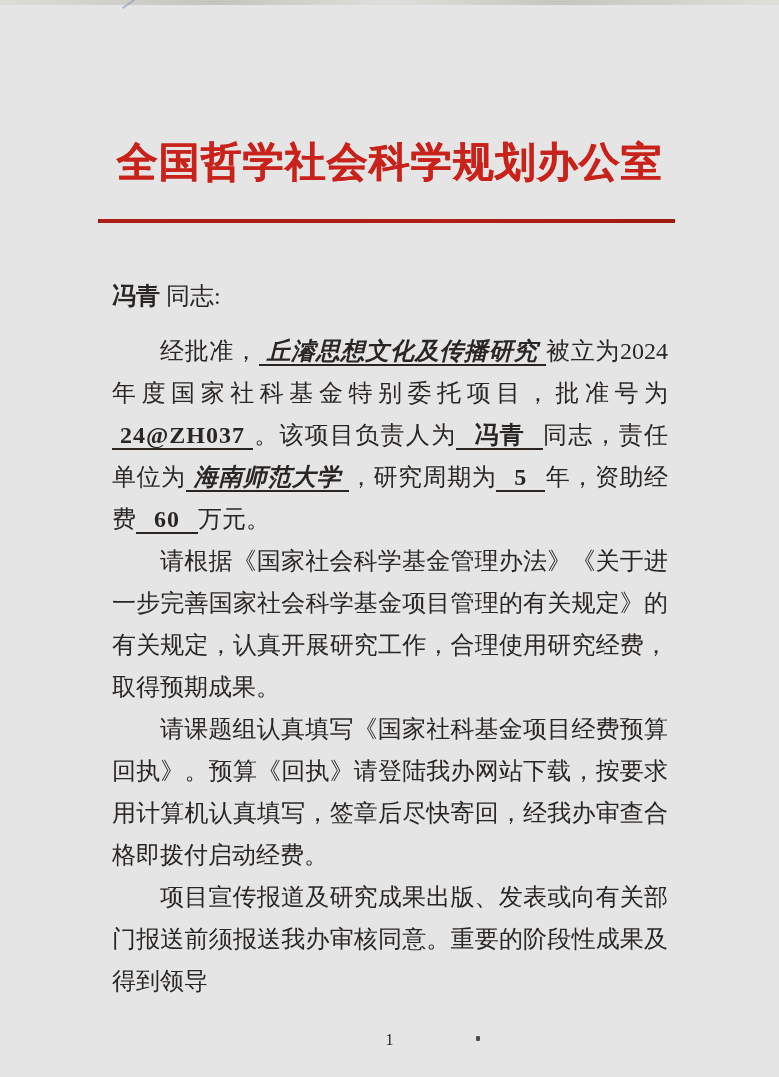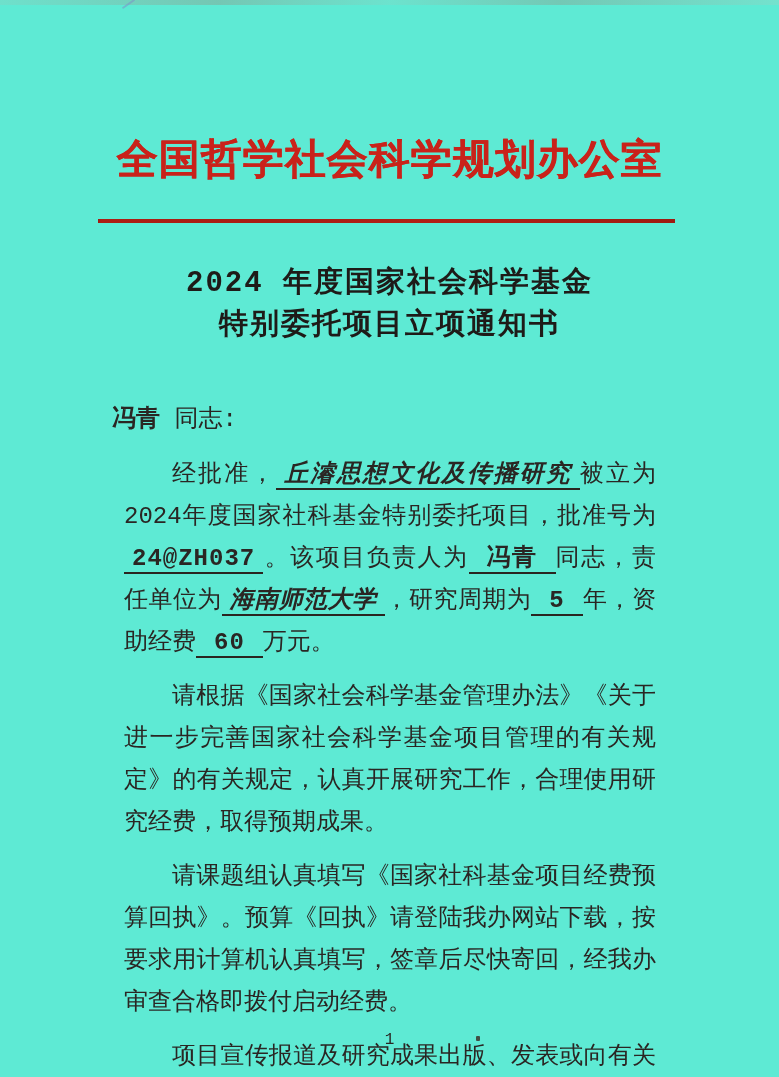--- a/index.html
+++ b/index.html
@@ -5,23 +5,23 @@
   html, body {
     margin: 0;
     padding: 0;
     background: #ffffff;
   }
   .page {
     position: relative;
     width: 779px;
     height: 1077px;
     margin: 0 auto;
-    background: #5eead4;
+    background: #e5e5e5;
     overflow: hidden;
-    font-family: Liberation Mono, monospace;
+    font-family: Liberation Serif, serif;
     color: #2a2623;
   }
   
   .scan-edge-top {
     position: absolute;
     top: 0; left: 0; right: 0;
     height: 5px;
     background: linear-gradient(to right,
       rgba(185,180,165,0.18),
       rgba(150,145,130,0.40) 28%,
@@ -80,21 +80,21 @@
     line-height: 42px;
     text-align: justify;
   }
   .salutation {
     margin: 0 0 13px 0;
   }
   .salutation .recipient-name {
     font-weight: 700;
   }
   .body-para {
-    margin: 12px;
+    margin: 0;
     text-indent: 2em;
   }
   .fill {
     font-weight: 700;
     white-space: nowrap;
     padding: 0 8px;
     border-bottom: 2px solid #2a2520;
     font-style: italic;
   }
   .fill-wide {
@@ -119,24 +119,20 @@
 
 <div class="page">
 
   <div class="scan-edge-top"></div>
   <div class="corner-mark-blue"></div>
 
   <h1 class="org-header">全国哲学社会科学规划办公室</h1>
 
   <div class="red-rule"></div>
 
-  <div class="doc-title">
-    <div>2024 年度国家社会科学基金</div>
-    <div>特别委托项目立项通知书</div>
-  </div>
 
   <div class="letter-body">
     <p class="salutation"><span class="recipient-name">冯青</span><span> 同志:</span></p>
 
     <div id="paragraphs">
         <p class="body-para"><span>经批准，</span><span class="fill">丘濬思想文化及传播研究</span><span>被立为2024年度国家社科基金特别委托项目，批准号为</span><span class="fill fill-latin">24@ZH037</span><span>。该项目负责人为</span><span class="fill fill-wide">冯青</span><span>同志，责任单位为</span><span class="fill">海南师范大学</span><span>，研究周期为</span><span class="fill fill-wide fill-latin">5</span><span>年，资助经费</span><span class="fill fill-wide fill-latin">60</span><span>万元。</span></p>
         <p class="body-para"><span>请根据《国家社会科学基金管理办法》《关于进一步完善国家社会科学基金项目管理的有关规定》的有关规定，认真开展研究工作，合理使用研究经费，取得预期成果。</span></p>
         <p class="body-para"><span>请课题组认真填写《国家社科基金项目经费预算回执》。预算《回执》请登陆我办网站下载，按要求用计算机认真填写，签章后尽快寄回，经我办审查合格即拨付启动经费。</span></p>
         <p class="body-para"><span>项目宣传报道及研究成果出版、发表或向有关部门报送前须报送我办审核同意。重要的阶段性成果及得到领导</span></p>
       </div>

